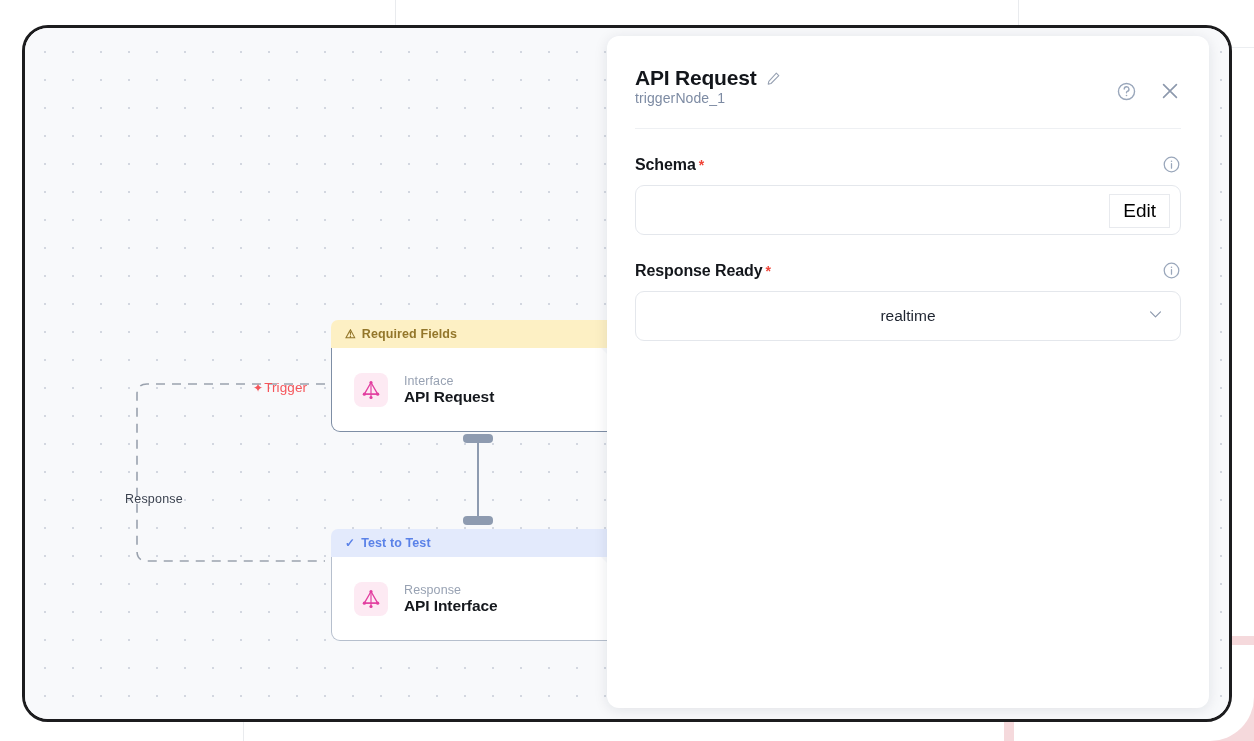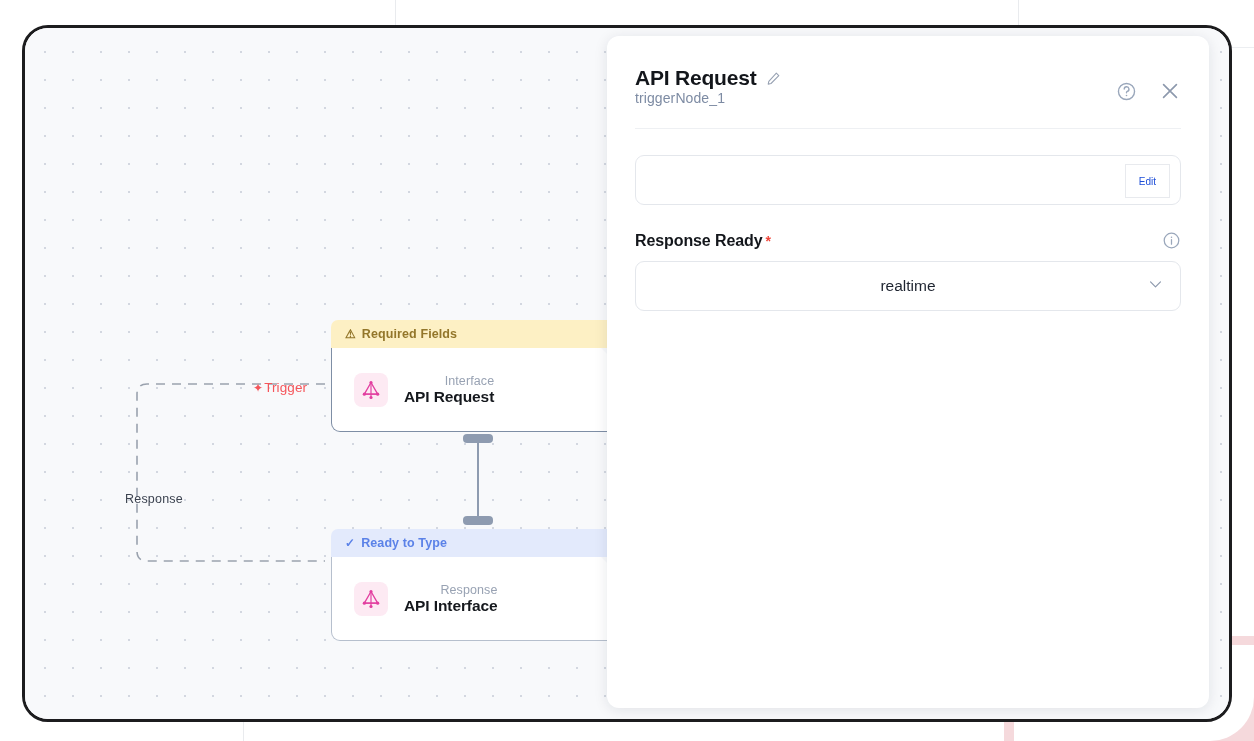--- a/index.html
+++ b/index.html
@@ -189,21 +189,21 @@
   .node-icon {
     width: 34px;
     height: 34px;
     border-radius: 8px;
     background: #fdeaf3;
     display: flex;
     align-items: center;
     justify-content: center;
     flex: 0 0 auto;
   }
-  .node-text { display: flex; flex-direction: column; gap: 0; text-align: right; }
+  .node-text { display: flex; flex-direction: column; gap: 0; }
   .node-kind {
     font-size: 12.5px;
     color: #98a2b3;
     letter-spacing: .1px;
   }
   .node-title {
     font-size: 15.5px;
     font-weight: bold;
     color: #15181d;
     letter-spacing: -.1px;
@@ -295,22 +295,22 @@
   }
   .edit-btn {
     position: absolute;
     right: 10px;
     top: 8px;
     height: 34px;
     padding: 0 13px;
     border: 1px solid #e8eaee;
     border-radius: 0;
     background: #ffffff;
-    color: #1d4ed8;
-    font-size: 10px;
+    color: #000000;
+    font-size: 19px;
     font-family: "Liberation Sans", sans-serif;
     display: flex;
     align-items: center;
     cursor: pointer;
   }
   .chevron {
     position: absolute;
     right: 16px;
     top: 50%;
     transform: translateY(-50%);
@@ -369,21 +369,21 @@
           <div class="node-text">
             <span class="node-kind">Interface</span>
             <span class="node-title">API Request</span>
           </div>
         </div>
       </div>
 
       <div class="node ready" id="node-response">
         <div class="node-badge ready">
           <span class="badge-glyph">✓</span>
-          <span>Ready to Type</span>
+          <span>Test to Test</span>
         </div>
         <div class="node-body">
           <div class="node-icon">
             <svg width="20" height="20" viewBox="0 0 24 24" fill="none" stroke="#e23fa0" stroke-width="1.6">
               <path d="M12 3 L20 17 L4 17 Z"></path>
               <circle cx="12" cy="3" r="1.9" fill="#e23fa0" stroke="none"></circle>
               <circle cx="20" cy="17" r="1.9" fill="#e23fa0" stroke="none"></circle>
               <circle cx="4" cy="17" r="1.9" fill="#e23fa0" stroke="none"></circle>
               <circle cx="12" cy="21" r="1.9" fill="#e23fa0" stroke="none"></circle>
               <path d="M12 3 L12 21 M4 17 L20 17" stroke="#e23fa0" stroke-width="1.4"></path>
@@ -421,40 +421,52 @@
           </span>
           <span class="icon-btn">
             <svg width="22" height="22" viewBox="0 0 24 24" fill="none" stroke="#8d99ad" stroke-width="1.8" stroke-linecap="round">
               <path d="M5 5 L19 19 M19 5 L5 19"></path>
             </svg>
           </span>
         </div>
       </div>
 
       <div class="field">
-        <div class="input-shell">
-          <span class="input-value" placeholder=""></span>
-          <button class="edit-btn">Edit</button>
-        </div>
-      </div>
-
-      <div class="field">
         <div class="field-label-row">
           <span class="field-label">
-            <span>Response Ready</span><span class="req-star">*</span>
+            <span>Schema</span><span class="req-star">*</span>
           </span>
           <span class="icon-btn">
             <svg width="19" height="19" viewBox="0 0 24 24" fill="none" stroke="#9aa7bb" stroke-width="1.6">
               <circle cx="12" cy="12" r="9.2"></circle>
               <path d="M12 11 L12 16.6" stroke-linecap="round"></path>
               <circle cx="12" cy="7.8" r=".95" fill="#9aa7bb" stroke="none"></circle>
             </svg>
           </span>
         </div>
         <div class="input-shell">
+          <span class="input-value" placeholder=""></span>
+          <button class="edit-btn">Edit</button>
+        </div>
+      </div>
+
+      <div class="field">
+        <div class="field-label-row">
+          <span class="field-label">
+            <span>Response Ready</span><span class="req-star">*</span>
+          </span>
+          <span class="icon-btn">
+            <svg width="19" height="19" viewBox="0 0 24 24" fill="none" stroke="#9aa7bb" stroke-width="1.6">
+              <circle cx="12" cy="12" r="9.2"></circle>
+              <path d="M12 11 L12 16.6" stroke-linecap="round"></path>
+              <circle cx="12" cy="7.8" r=".95" fill="#9aa7bb" stroke="none"></circle>
+            </svg>
+          </span>
+        </div>
+        <div class="input-shell">
           <span class="input-value">realtime</span>
           <span class="chevron">
             <svg width="17" height="17" viewBox="0 0 24 24" fill="none" stroke="#8d99ad" stroke-width="1.7" stroke-linecap="round" stroke-linejoin="round">
               <path d="M5 9 L12 16 L19 9"></path>
             </svg>
           </span>
         </div>
       </div>
 
     </div>

